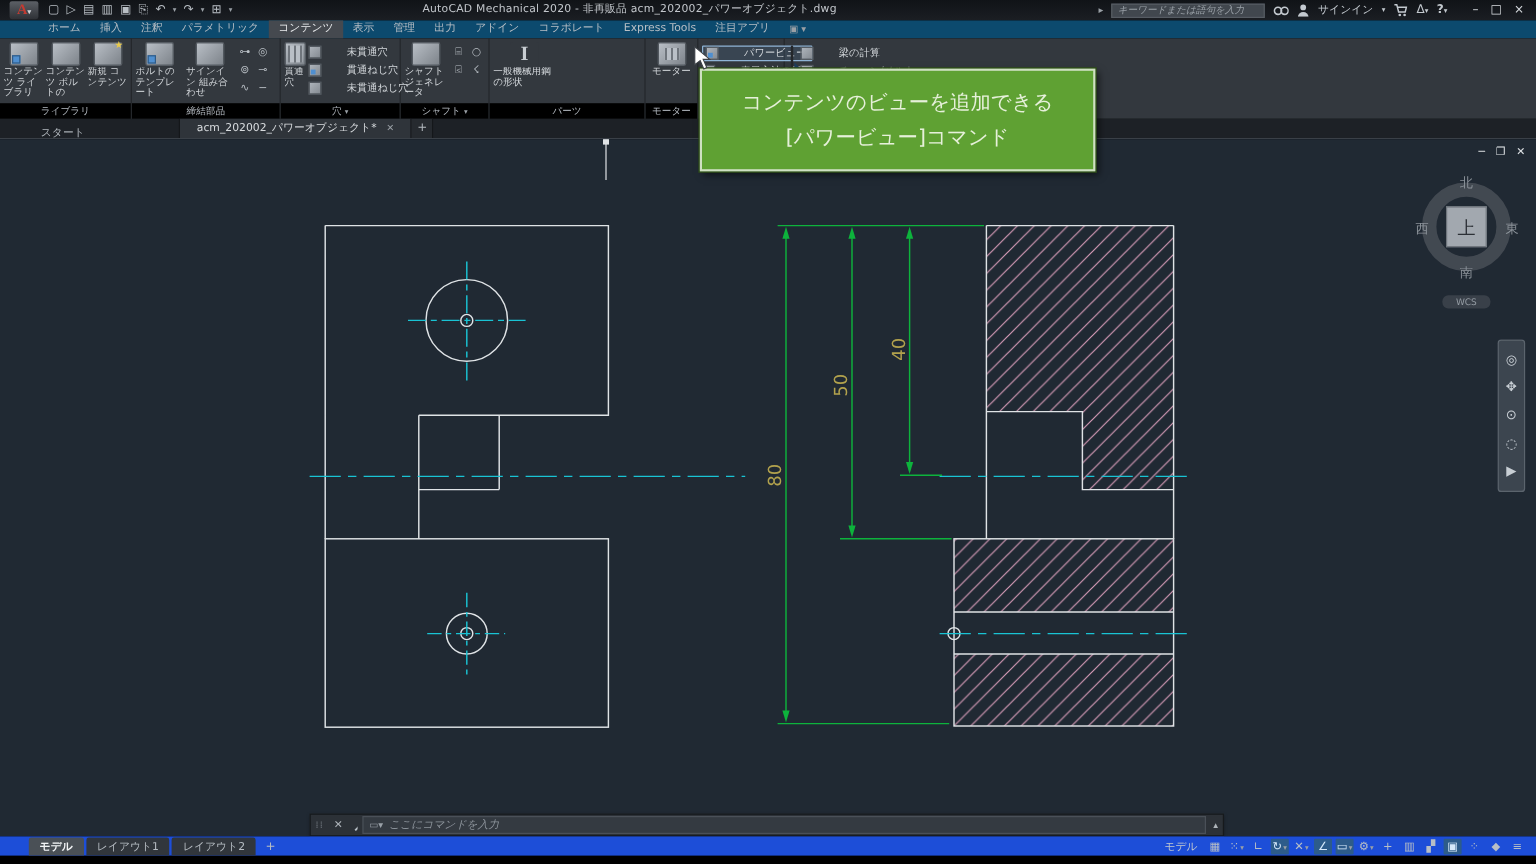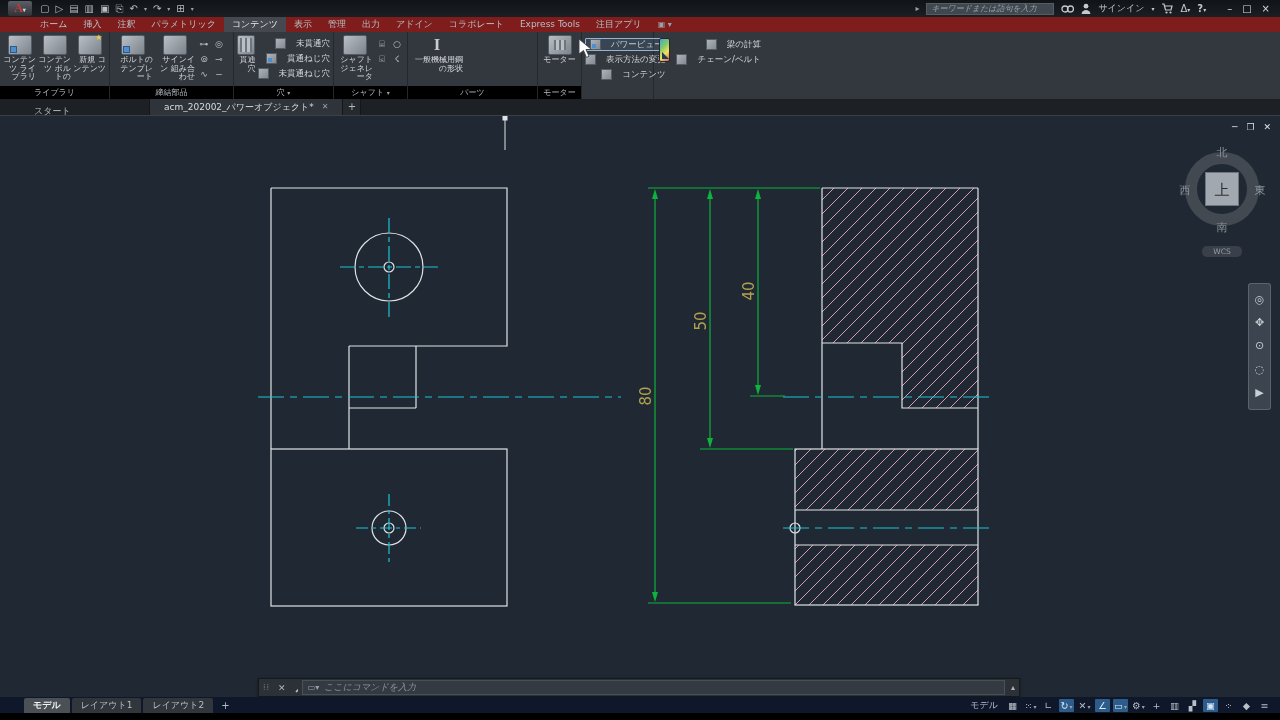--- a/index.html
+++ b/index.html
@@ -23,42 +23,42 @@
   .tarrow { color:#9aa0a6; font-size:8px; }
   .search { width:128px; height:12px; background:#41474e; border:1px solid #565c63;
     color:#c9cdd1; font-size:8px; font-style:italic; padding:0 4px; }
   .search::placeholder { color:#9aa1a8; }
   .tico { color:#c3c9cf; font-size:10px; }
   .winbtns { display:flex; gap:10px; margin-left:14px; margin-right:6px; }
   .winbtns span { color:#d6dade; font-size:10px; line-height:17px; }
 
   
   .menubar { position:absolute; left:0; top:17px; width:1280px; height:15px;
-    background:#7f1d1d; display:flex; align-items:stretch; padding-left:32px; }
+    background:#0c4a6e; display:flex; align-items:stretch; padding-left:32px; }
   .mtab { color:#b9bfc5; font-size:9px; line-height:15px; padding:0 8px; }
   .mtab.active { background:#45494f; color:#eceef0; }
   .mcam { color:#9aa0a6; font-size:8px; line-height:15px; padding:0 8px; }
 
   
   .ribbon { position:absolute; left:0; top:32px; width:1280px; height:67px;
     background:#33383e; display:flex; }
   .panel { border-right:1px solid #24272b; display:flex; flex-direction:column; }
   .pbody { flex:1; display:flex; padding:2px 3px 0 3px; gap:2px; }
   .plabel { height:13px; background:#000000; color:#b6bcc3; font-size:8px;
     line-height:13px; text-align:center; white-space:nowrap; padding:0 4px; }
   .plabel .pdd { font-size:6px; color:#9aa0a6; }
   .bigbtn { width:40px; display:flex; flex-direction:column; align-items:center; }
   .bicon { width:24px; height:20px; margin:1px 0 1px 0; background:linear-gradient(135deg,#b9bfc6,#7d838a);
     border:1px solid #565c63; border-radius:2px; position:relative; }
   .bicon .acc-blue { position:absolute; left:1px; bottom:1px; width:7px; height:7px; background:#4f8fd0; border:1px solid #2f5a86;}
   .bicon .acc-star { position:absolute; right:-2px; top:-3px; color:#e8c94a; font-size:8px; }
   .bicon .stripes { position:absolute; inset:2px; background:repeating-linear-gradient(90deg,#6f757c 0 2px,#b9bfc6 2px 5px); }
-  .blab { font-size:8px; line-height:8.5px; color:#d3d7db; text-align:right; height:26px; overflow:hidden; }
+  .blab { font-size:8px; line-height:8.5px; color:#d3d7db; text-align:left; height:26px; overflow:hidden; }
   .rows { display:flex; flex-direction:column; padding-top:3px; gap:2px; }
-  .rowi { display:flex; align-items:center; gap:10px; height:13px; font-size:8.5px; color:#d3d7db; white-space:nowrap;justify-content:flex-end; }
+  .rowi { display:flex; align-items:center; gap:21px; height:13px; font-size:8.5px; color:#d3d7db; white-space:nowrap; }
   .sicon { width:11px; height:11px; background:linear-gradient(135deg,#aeb4bb,#848a91);
     border:1px solid #565c63; flex:0 0 auto; position:relative; }
   .sicon.blue::after { content:""; position:absolute; left:1px; bottom:1px; width:4px; height:4px; background:#4f8fd0; }
   .minigrid { display:grid; grid-template-columns:14px 14px; grid-auto-rows:14px; gap:1px; padding-top:3px; }
   .mgi { color:#b9bfc5; font-size:9px; text-align:center; line-height:14px; }
   .hov { border:1px solid #8fb4d6; background:rgba(90,135,180,.18); border-radius:1px; padding:0 2px; }
   .flyicon { width:26px; height:24px; margin:4px 4px 0 2px; border:1px solid #24272b; border-radius:2px;
     background:linear-gradient(135deg,#4aa3e0 0%,#7ec96b 35%,#f2e25c 65%,#e2574b 100%); position:relative; }
   .flyicon::after { content:""; position:absolute; left:2px; bottom:2px; border-left:7px solid #1d3d5e;
     border-top:7px solid transparent; }
@@ -101,21 +101,21 @@
   .cx { color:#aeb4ba; padding:0 4px; font-size:9px; }
   .cwrench { padding:0 4px; }
   .cinput { flex:1; height:15px; background:#343a41; border:1px solid #4a5058; margin-right:2px;
     display:flex; align-items:center; gap:5px; padding:0 5px; }
   .cchip { color:#9aa1a8; font-size:8px; }
   .cph { color:#8d949c; font-style:italic; font-size:9px; }
   .cup { color:#aeb4ba; font-size:8px; padding:0 4px; }
 
   
   .statusbar { position:absolute; left:0; top:697px; width:1280px; height:16px;
-    background:#0f172a; display:flex; align-items:center; }
+    background:#1d4ed8; display:flex; align-items:center; }
   .stabs { display:flex; align-items:center; margin-left:24px; gap:2px; }
   .stab { font-size:9px; color:#b7bdc3; padding:1px 9px; background:#31363c; border-radius:2px 2px 0 0; }
   .stab.active { background:#4a5056; color:#f2f4f6; font-weight:bold; }
   .stadd { color:#b7bdc3; font-size:10px; padding:0 6px; }
   .sright { margin-left:auto; display:flex; align-items:center; gap:3px; margin-right:8px; }
   .smodel { color:#c3c9cf; font-size:9px; margin-right:4px; }
   .sic { min-width:15px; height:13px; line-height:13px; text-align:center; font-size:9.5px;
     color:#b8bfc6; padding:0 1px; border-radius:1px; }
   .sic.hl { background:#2d5c8a; color:#d6e9fb; }
   .sic.dd::after { content:"▾"; font-size:6px; color:#9aa1a8; margin-left:1px; }
@@ -141,20 +141,21 @@
       <span class="qicon">▥</span>
       <span class="qicon">▣</span>
       <span class="qicon">⎘</span>
       <span class="qicon">↶</span>
       <span class="qicon small">▾</span>
       <span class="qicon">↷</span>
       <span class="qicon small">▾</span>
       <span class="qicon">⊞</span>
       <span class="qicon small">▾</span>
     </div>
+    <div class="ttext">AutoCAD Mechanical 2020 - 非再販品   acm_202002_パワーオブジェクト.dwg</div>
     <div class="tright">
       <span class="tarrow">▸</span>
       <input class="search" placeholder="キーワードまたは語句を入力" style="">
       <svg class="tico" width="13" height="11">
           <circle cx="4" cy="6" r="3" fill="none" stroke="#c3c9cf" stroke-width="1.3"></circle>
           <circle cx="9.5" cy="6" r="3" fill="none" stroke="#c3c9cf" stroke-width="1.3"></circle>
         </svg>
       <svg class="tico" width="10" height="11">
           <circle cx="5" cy="3.2" r="2.4" fill="#c3c9cf"></circle>
           <path d="M0.6,11 a4.4,4 0 0,1 8.8,0 Z" fill="#c3c9cf"></path>
@@ -450,20 +451,24 @@
           <path d="M2,10 L6,6 M6,6 a2.6,2.6 0 1,0 3,-3" stroke="#b9c0c7" fill="none" stroke-width="1.6"></path>
         </svg>
       <div class="cinput">
         <span class="cchip">▭▾</span>
         <span class="cph">ここにコマンドを入力</span>
       </div>
       <span class="cup">▴</span>
     </div>
   </div>
 
+  <div class="tooltip">
+    <div>コンテンツのビューを追加できる</div>
+    <div>[パワービュー]コマンド</div>
+  </div>
   <svg class="cursor" width="18" height="22">
     <path d="M1,1 L1,16 L5.5,12.5 L8.5,19.5 L11,18.2 L8,11.5 L13.5,11.5 Z" fill="#ffffff" stroke="#3a3f45" stroke-width="0.9"></path>
   </svg>
 
   <div class="statusbar">
     <div class="stabs">
       <span class="stab active">モデル</span>
       <span class="stab">レイアウト1</span>
       <span class="stab">レイアウト2</span>
       <span class="stadd">+</span>

